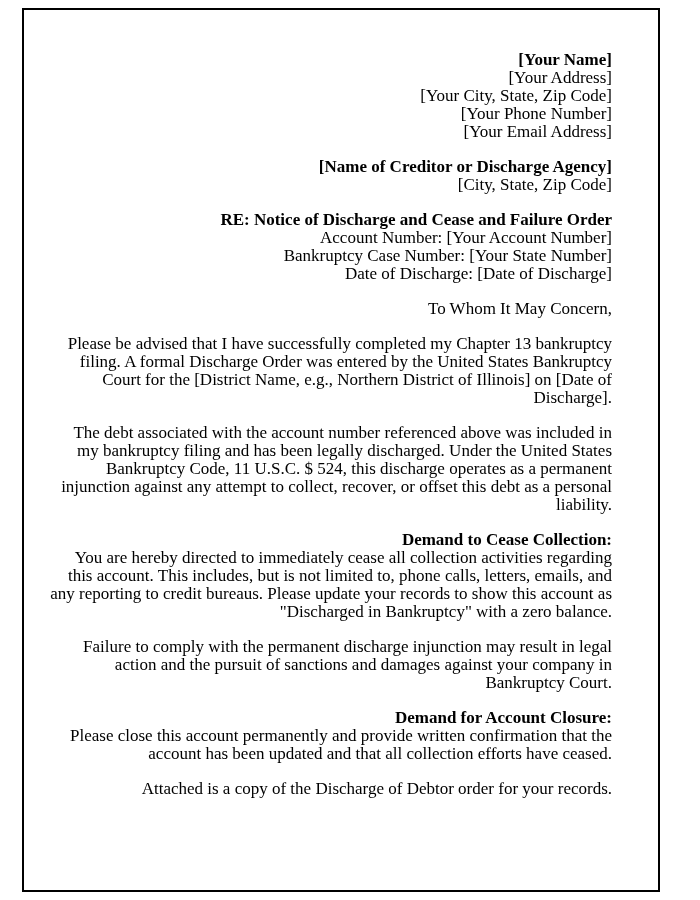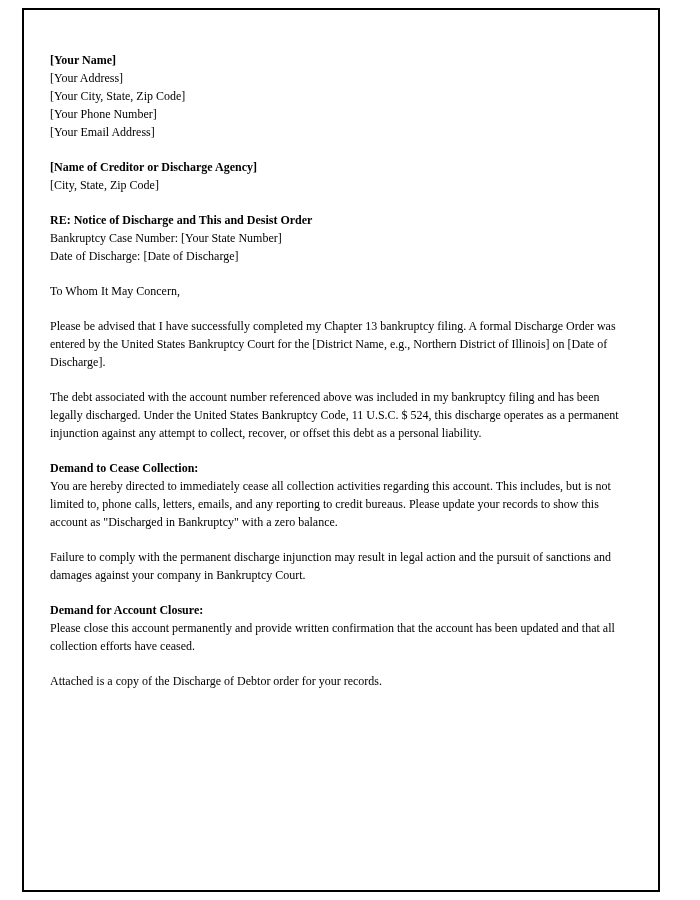--- a/index.html
+++ b/index.html
@@ -20,23 +20,24 @@
     left: 22px;
     top: 8px;
     width: 638px;
     height: 884px;
     border: 2px solid #000000;
     background: #ffffff;
     box-sizing: border-box;
     overflow: hidden;
   }
   .content {
-    padding: 41px 30px 0 26px;
-    font-size: 12px;
+    padding: 41px 46px 0 26px;
+    font-size: 17px;
     line-height: 18px;
+    text-align: right;
   }
   .block {
     margin: 0 0 17px 0;
   }
   .line {
     margin: 0;
   }
   .bold {
     font-weight: bold;
   }
@@ -55,21 +56,22 @@
       <div class="line">[Your Email Address]</div>
     </div>
 
 
     <div class="block">
       <div class="line bold">[Name of Creditor or Discharge Agency]</div>
       <div class="line">[City, State, Zip Code]</div>
     </div>
 
     <div class="block">
-      <div class="line bold">RE: Notice of Discharge and This and Desist Order</div>
+      <div class="line bold">RE: Notice of Discharge and Cease and Failure Order</div>
+      <div class="line">Account Number: [Your Account Number]</div>
       <div class="line">Bankruptcy Case Number: [Your State Number]</div>
       <div class="line">Date of Discharge: [Date of Discharge]</div>
     </div>
 
     <div class="block">
       <div class="line">To Whom It May Concern,</div>
     </div>
 
     <div class="block">
       <div class="line">Please be advised that I have successfully completed my Chapter 13 bankruptcy filing. A formal Discharge Order was entered by the United States Bankruptcy Court for the [District Name, e.g., Northern District of Illinois] on [Date of Discharge].</div>

